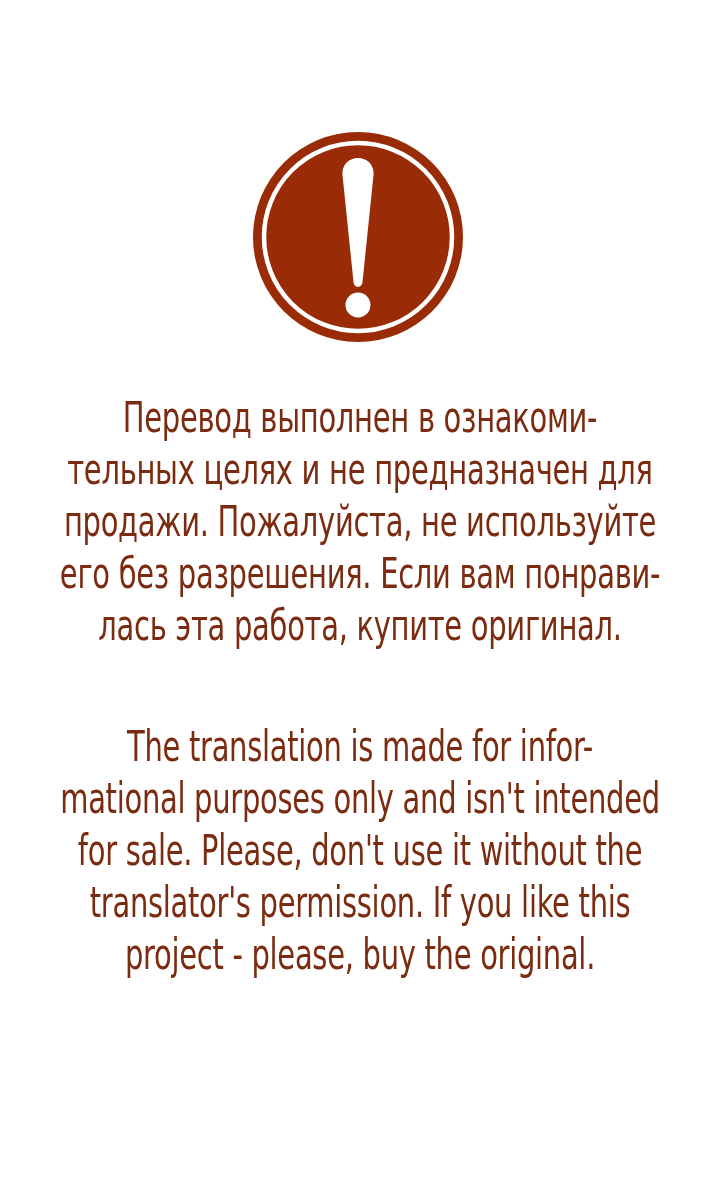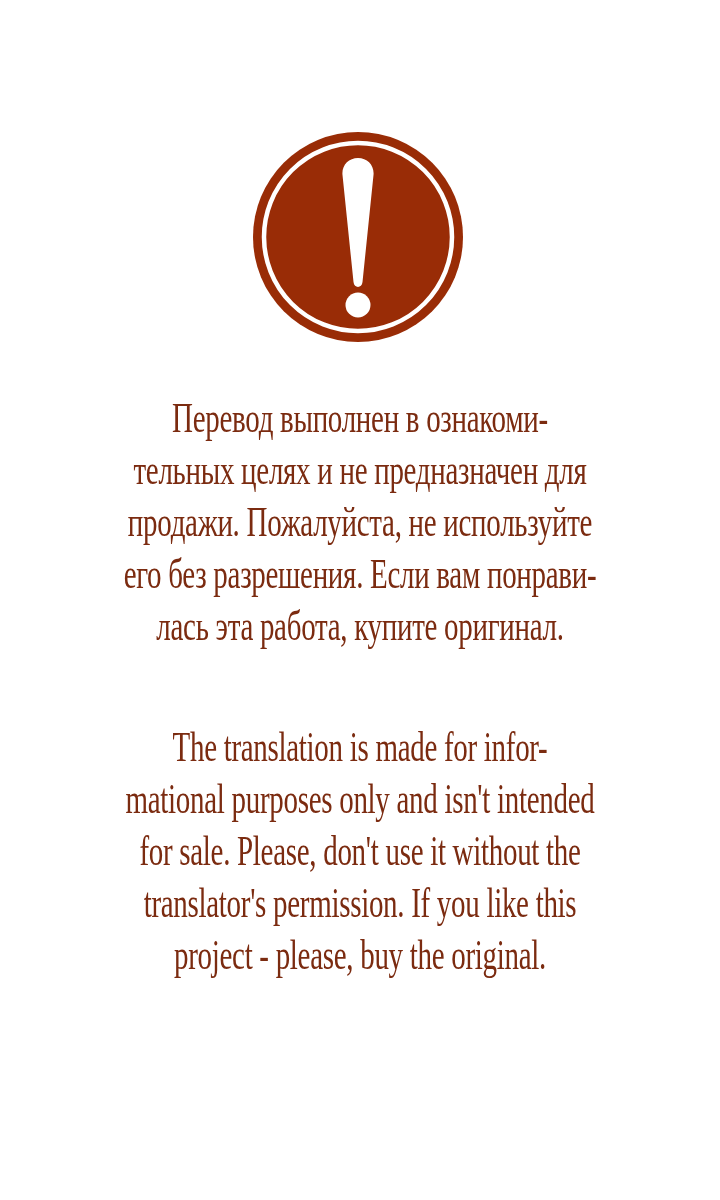--- a/index.html
+++ b/index.html
@@ -9,21 +9,20 @@
   body {
     font-family: "DejaVu Sans", "Liberation Sans", sans-serif;
     background: #ffffff;
   }
   .page {
     position: relative;
     width: 720px;
     height: 1200px;
     background: #ffffff;
     overflow: hidden;
-    font-family: Liberation Serif, serif;
   }
   .icon-wrap {
     position: absolute;
     left: 252px;
     top: 131px;
     width: 212px;
     height: 212px;
   }
   .notice {
     position: absolute;

